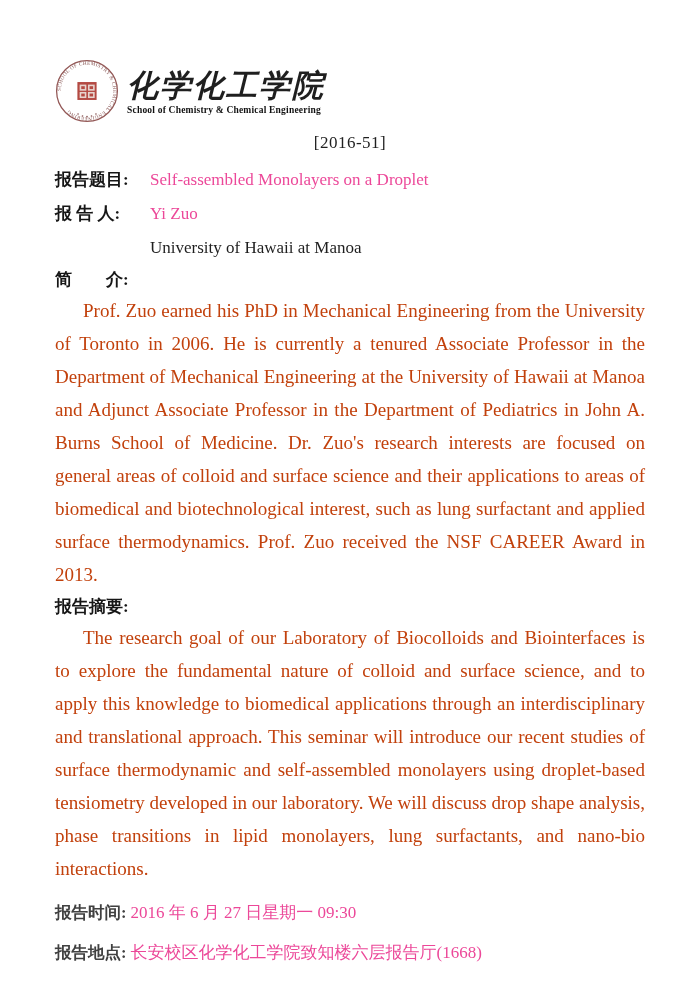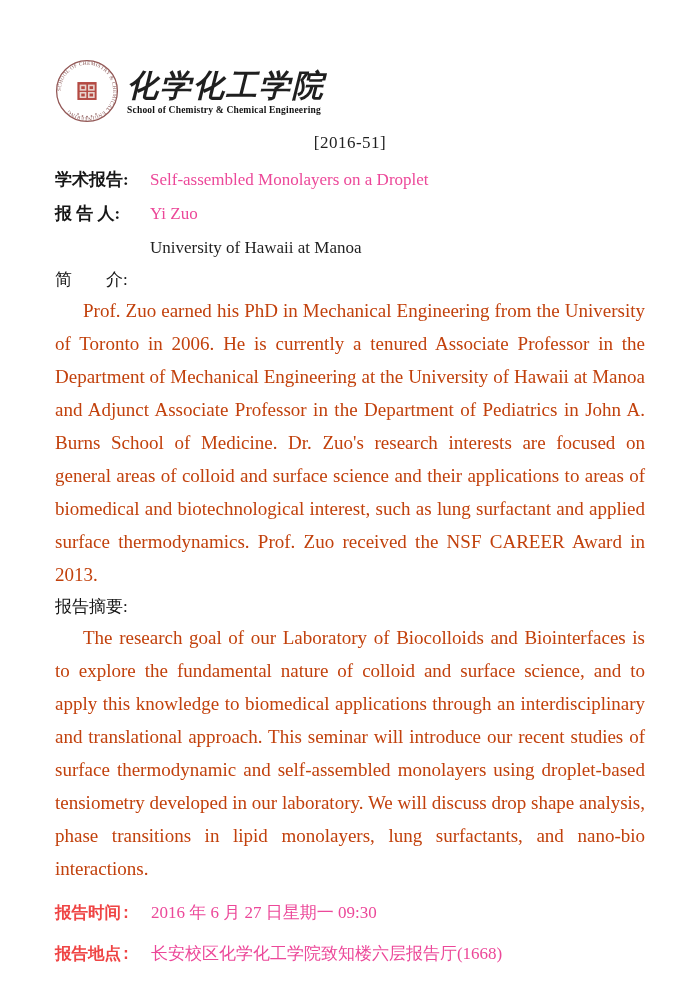--- a/index.html
+++ b/index.html
@@ -39,32 +39,32 @@
   .issue { text-align:center; font-size:17px; margin-top:9px; letter-spacing:.5px; }
   
   .fields { margin-top:15px; font-size:17px; }
   .frow { margin-bottom:10px; line-height:24px; }
   .lbl-kai {
     font-weight:bold; display:inline-block; width:95px; color:#161616;
     font-family:"Liberation Serif", serif;
   }
   .val { color:#ec4899; }
   .affil { margin-left:95px; margin-bottom:8px; line-height:24px; }
-  .section-lbl { font-size:17px; font-weight:normal; line-height:24px; margin-bottom:2px; color:#161616; }
+  .section-lbl { font-size:17px; font-weight:bold; line-height:24px; margin-bottom:2px; color:#161616; }
   .para {
     font-size:19px; line-height:33px;
     text-align:justify; text-indent:28px;
     margin-bottom:4px; color:#c2410c;
   }
   
   .meta { margin-top:15px; font-size:17px; line-height:25px; }
   .lbl-hei {
-    font-family:Liberation Mono, monospace;
-    font-weight:bold; font-size:16.5px; color:#ef4444;
-    margin-right:20px;
+    font-family:Liberation Serif, serif;
+    font-weight:bold; font-size:16.5px; color:#404040;
+    margin-right:4px;
   }
   
   .welcome {
     margin-top:26px; text-align:left;
     font-size:27px; font-weight:bold; font-style:italic;
     letter-spacing:6px; color:#141414;
     font-family:"Liberation Serif", serif;
   }
   .sign { margin-top:15px; text-align:right; font-size:17.5px; padding-right:8px; }
   .sign-date { margin-top:9px; text-align:right; font-size:17.5px; padding-right:8px; }
@@ -103,21 +103,21 @@
     <div class="logo-text">
       <div class="logo-cn">化学化工学院</div>
       <div class="logo-en">School of Chemistry &amp; Chemical Engineering</div>
     </div>
   </div>
 
   <div class="issue">[2016-51]</div>
 
   <div class="fields">
     <div class="frow">
-      <span class="lbl-kai">学术报告:</span><span class="val">Self-assembled Monolayers on a Droplet</span>
+      <span class="lbl-kai">报告题目:</span><span class="val">Self-assembled Monolayers on a Droplet</span>
     </div>
     <div class="frow">
       <span class="lbl-kai">报 告 人:</span><span class="val">Yi Zuo</span>
     </div>
     <div class="affil">University of Hawaii at Manoa</div>
   </div>
 
   <div class="section-lbl">简　　介:</div>
   <p class="para">Prof. Zuo earned his PhD in Mechanical Engineering from the University of Toronto in 2006. He is currently a tenured Associate Professor in the Department of Mechanical Engineering at the University of Hawaii at Manoa and Adjunct Associate Professor in the Department of Pediatrics in John A. Burns School of Medicine. Dr. Zuo's research interests are focused on general areas of colloid and surface science and their applications to areas of biomedical and biotechnological interest, such as lung surfactant and applied surface thermodynamics. Prof. Zuo received the NSF CAREER Award in 2013.</p>
 

